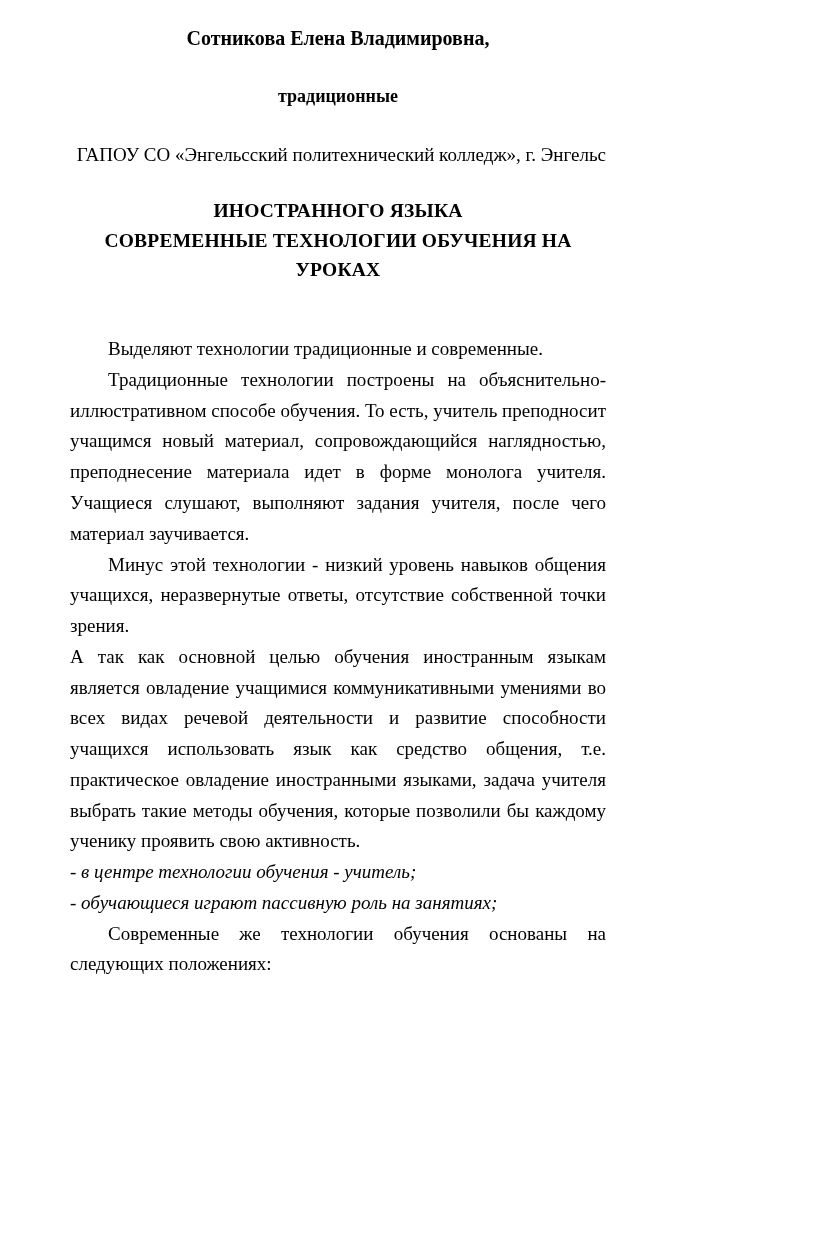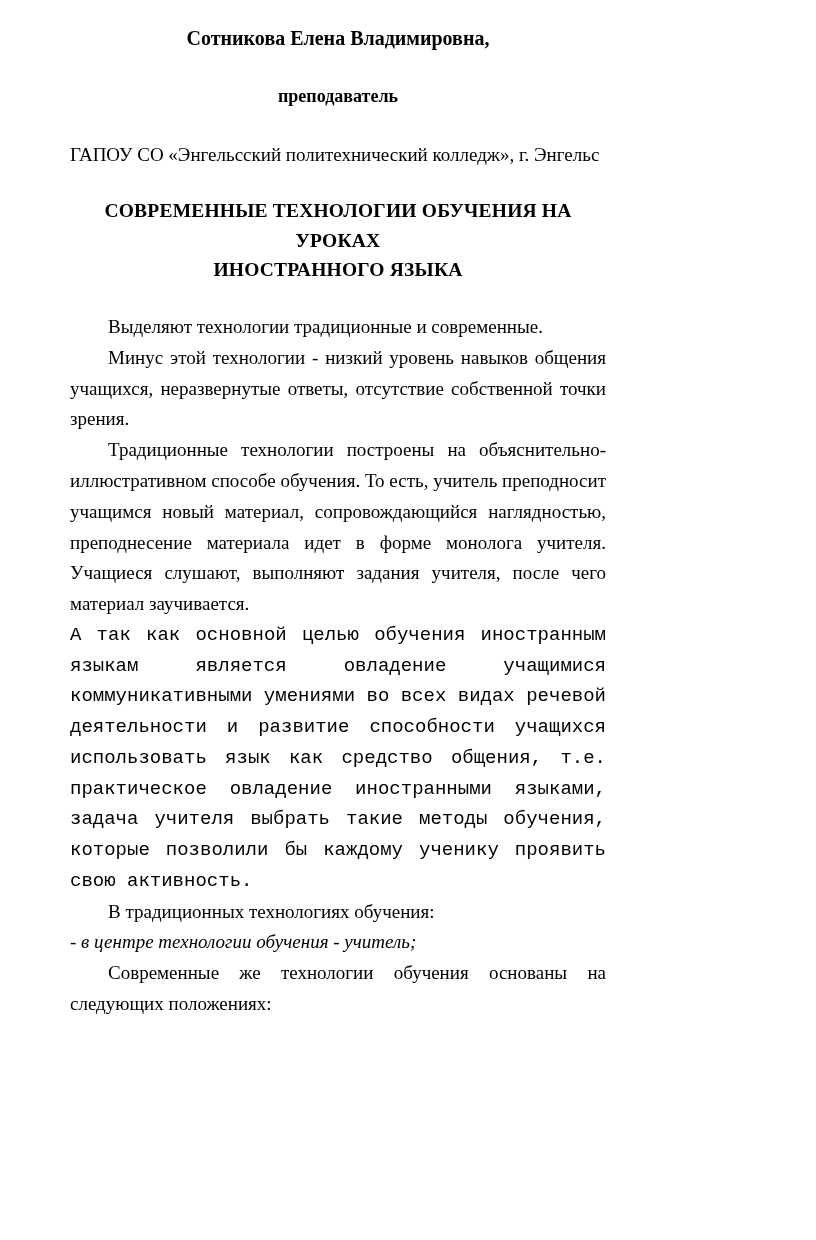--- a/index.html
+++ b/index.html
@@ -29,73 +29,72 @@
     margin: 10px 0 0 0;
   }
   .role {
     text-align: center;
     font-weight: bold;
     font-size: 18px;
     line-height: 1.2;
     margin: 36px 0 0 0;
   }
   .affiliation {
-    text-align: left;
+    text-align: right;
     font-size: 19px;
     line-height: 1.2;
     margin: 36px 0 16px 0;
   }
   .title {
     text-align: center;
     font-weight: bold;
     font-size: 19.5px;
     line-height: 1.5;
     margin: 30px 0 0 0;
     letter-spacing: 0.2px;
   }
   .body-block {
-    margin-top: 28px;
+    margin-top: 50px;
   }
   p.para {
     font-size: 19px;
     line-height: 1.62;
     margin: 0;
     text-align: justify;
     text-indent: 38px;
     hyphens: none;
   }
   p.para.noindent {
     text-indent: 0;
-    font-family: Liberation Mono, monospace;
   }
   p.para.listline {
     text-indent: 0;
     text-align: left;
     font-style: italic;
   }
 </style>
 </head>
 <body>
 
 <div class="page">
 
   <div class="author">Сотникова Елена Владимировна,</div>
 
-  <div class="role">преподаватель</div>
+  <div class="role">традиционные</div>
 
   <div class="affiliation">ГАПОУ СО «Энгельсский политехнический колледж», г. Энгельс</div>
 
   <div class="title">
+    <div>ИНОСТРАННОГО ЯЗЫКА</div>
     <div>СОВРЕМЕННЫЕ ТЕХНОЛОГИИ ОБУЧЕНИЯ НА УРОКАХ</div>
-    <div>ИНОСТРАННОГО ЯЗЫКА</div>
   </div>
 
   <div class="body-block">
     <p class="para">Выделяют технологии традиционные и современные.</p>
+    <p class="para">Традиционные технологии построены на объяснительно-иллюстративном способе обучения. То есть, учитель преподносит учащимся новый материал, сопровождающийся наглядностью, преподнесение материала идет в форме монолога учителя. Учащиеся слушают, выполняют задания учителя, после чего материал заучивается.</p>
     <p class="para">Минус этой технологии - низкий уровень навыков общения учащихся, неразвернутые ответы, отсутствие собственной точки зрения.</p>
-    <p class="para">Традиционные технологии построены на объяснительно-иллюстративном способе обучения. То есть, учитель преподносит учащимся новый материал, сопровождающийся наглядностью, преподнесение материала идет в форме монолога учителя. Учащиеся слушают, выполняют задания учителя, после чего материал заучивается.</p>
     <p class="para noindent">А так как основной целью обучения иностранным языкам является овладение учащимися коммуникативными умениями во всех видах речевой деятельности и развитие способности учащихся использовать язык как средство общения, т.е. практическое овладение иностранными языками, задача учителя выбрать такие методы обучения, которые позволили бы каждому ученику проявить свою активность.</p>
-    <p class="para">В традиционных технологиях обучения:</p>
     <p class="para listline">- в центре технологии обучения - учитель;</p>
+    <p class="para listline">- обучающиеся играют пассивную роль на занятиях;</p>
     <p class="para">Современные же технологии обучения основаны на следующих положениях:</p>
   </div>
 
 </div>
 
 </body></html>

